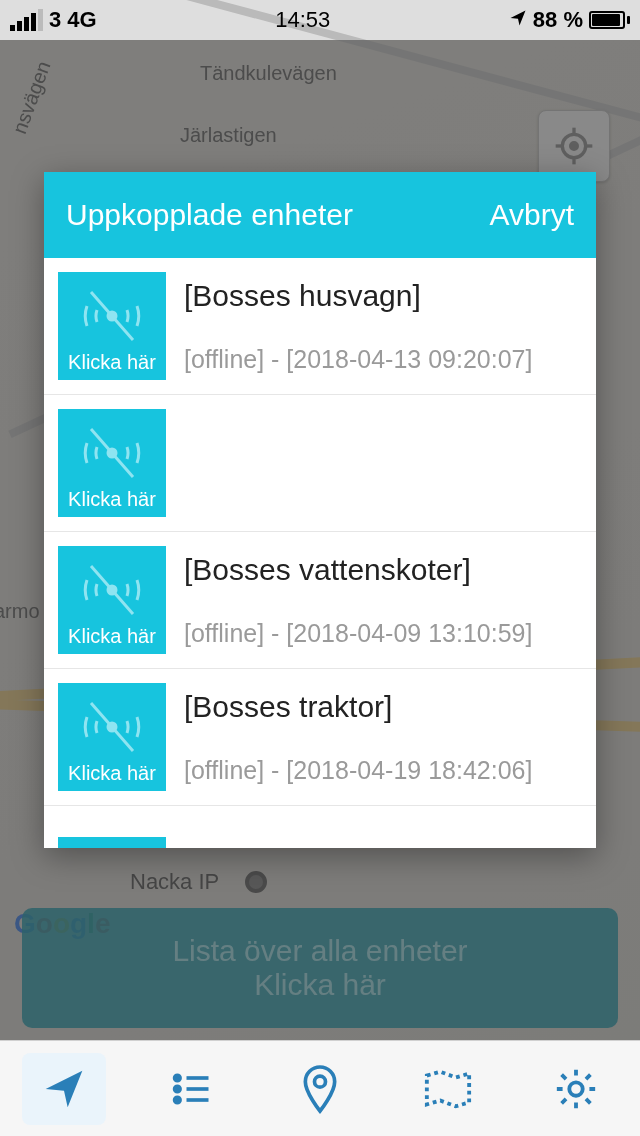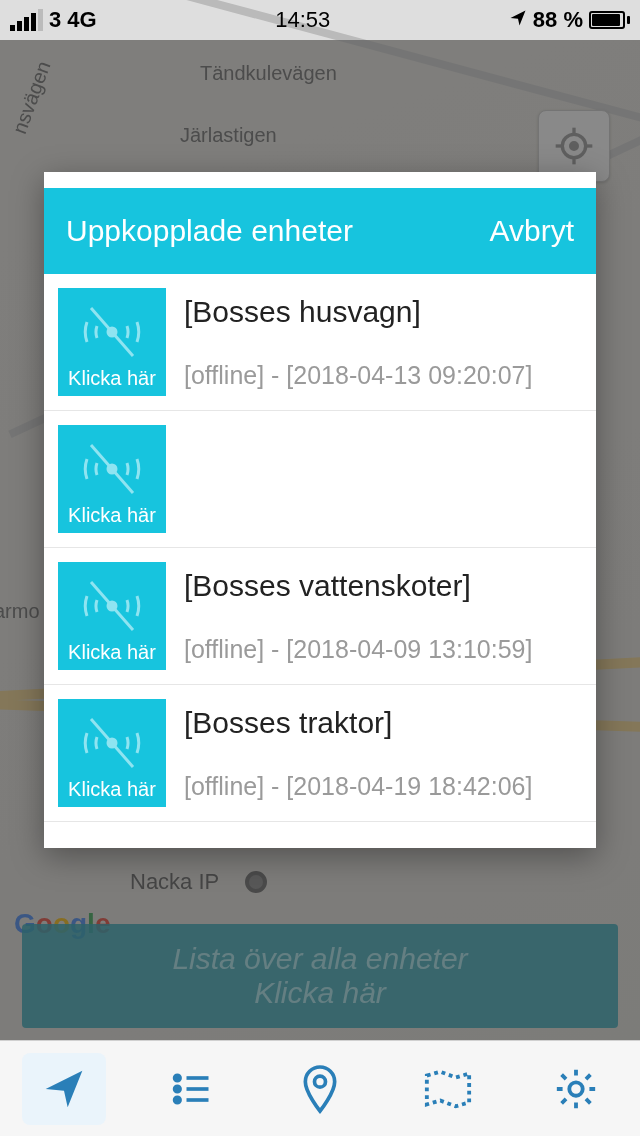--- a/index.html
+++ b/index.html
@@ -54,37 +54,36 @@
   .google-logo span:nth-child(2){color:#EA4335}
   .google-logo span:nth-child(3){color:#FBBC05}
   .google-logo span:nth-child(4){color:#4285F4}
   .google-logo span:nth-child(5){color:#34A853}
   .google-logo span:nth-child(6){color:#EA4335}
 
   .nacka { position:absolute; bottom:145px; left:130px; z-index:5; color:#5a5a5a; font-size:22px; display:flex; align-items:center; gap:26px;}
   .nacka-dot { width:22px; height:22px; border-radius:50%; background:#888; border:4px solid #666; }
 
   .list-banner {
-    position:absolute; left:22px; right:22px; bottom:12px; height:104px;
-    background:rgba(32,160,180,0.85); border-radius:4px; z-index:6;
+    position:absolute; left:22px; right:22px; bottom:12px; height:120px;
+    background:rgba(32,160,180,0.85); border-radius:10px; z-index:6;
     display:flex; flex-direction:column; align-items:center; justify-content:center;
-    color:#a8e8f0; font-size:30px;font-style:italic;
+    color:#a8e8f0; font-size:30px;
   }
 
   
   .modal {
     position:absolute; left:44px; right:44px; top:172px; height:676px;
     background:#fff; z-index:20; box-shadow:0 8px 30px rgba(0,0,0,0.35);
     overflow:hidden; display:flex; flex-direction:column;
   }
   .modal-header {
     background:#17c4de; color:#fff; height:86px; display:flex;
     align-items:center; justify-content:space-between; padding:0 22px;
     font-size:30px;
-    margin-top:16px;
   }
   .modal-header .cancel { font-size:30px; }
   .modal-list { flex:1; overflow:hidden; }
   .device-row {
     display:flex; border-bottom:1px solid #e6e6e6; padding:14px 18px 14px 14px;
     align-items:center; gap:18px; min-height:132px;
   }
   .device-icon {
     width:108px; height:108px; background:#17c4de; color:#fff;
     display:flex; flex-direction:column; align-items:center; justify-content:flex-end;

